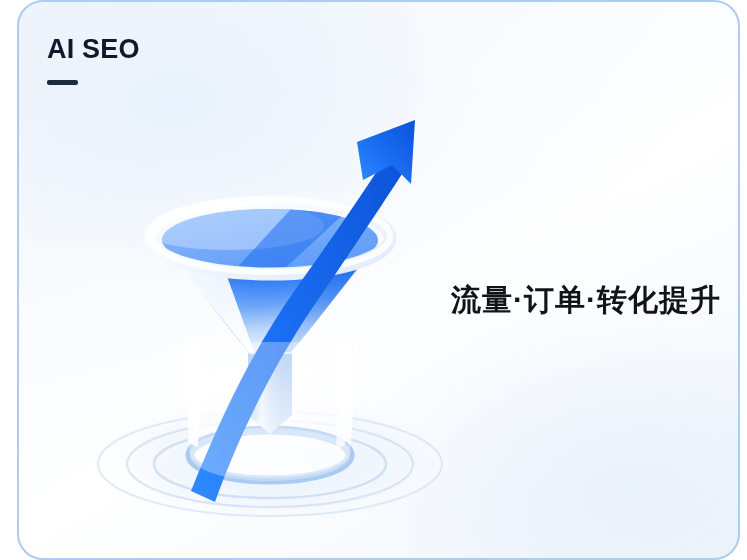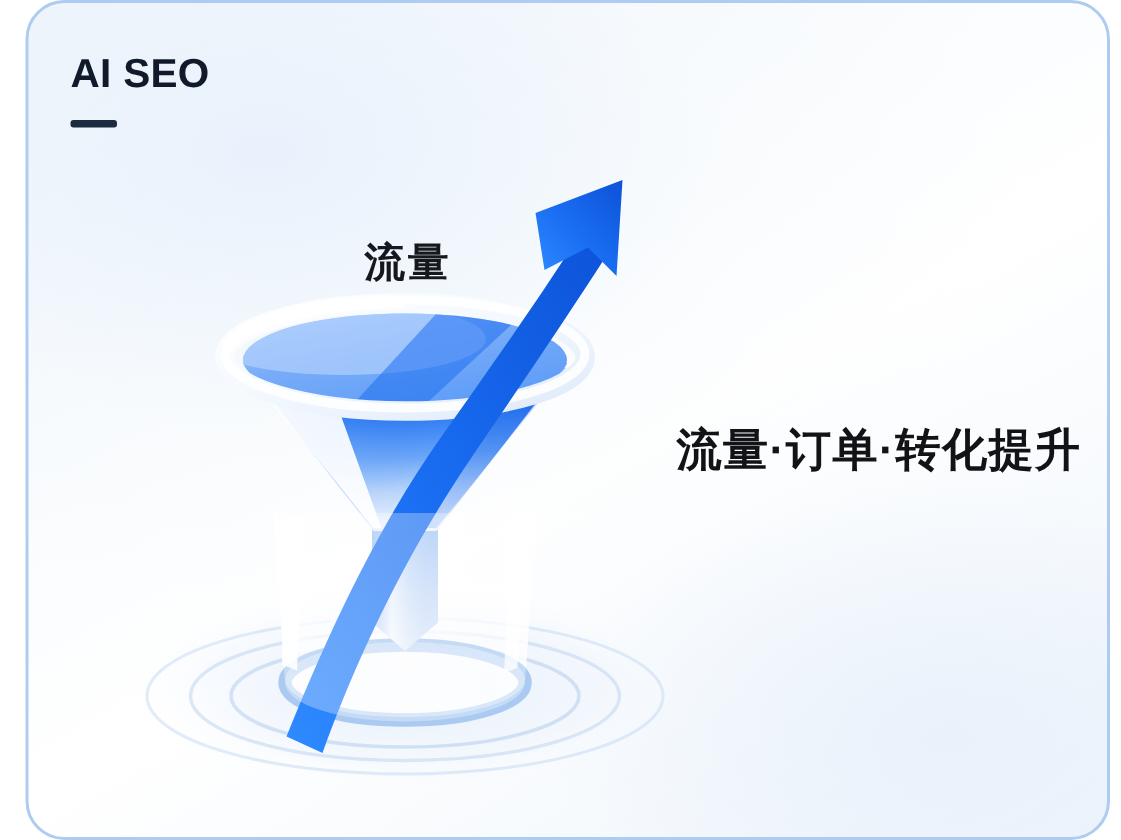--- a/index.html
+++ b/index.html
@@ -217,17 +217,16 @@
     </g>
 
     <path d="M 163 340 L 339 340 L 331 453 A 80 26 0 0 1 171 453 Z" fill="#ffffff" opacity="0.30"></path>
   </svg>
 
   <div class="title-block">
     <div class="title-text">AI SEO</div>
     <div class="title-rule"></div>
   </div>
 
-  <div class="label label-traffic">流量</div>
 
   <div class="headline">流量·订单·转化提升</div>
 
 </div>
 
 </body></html>

